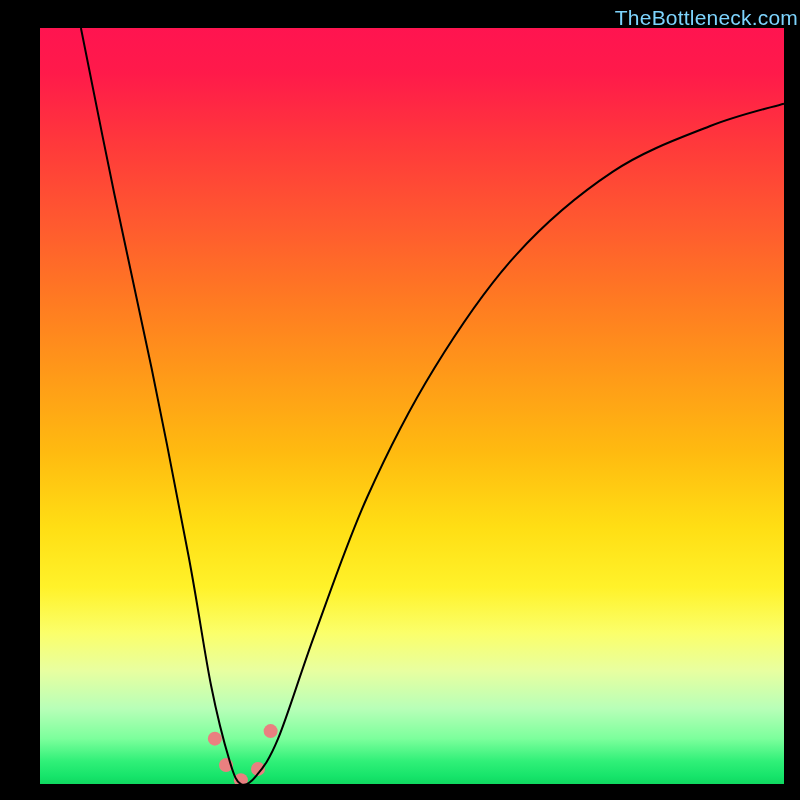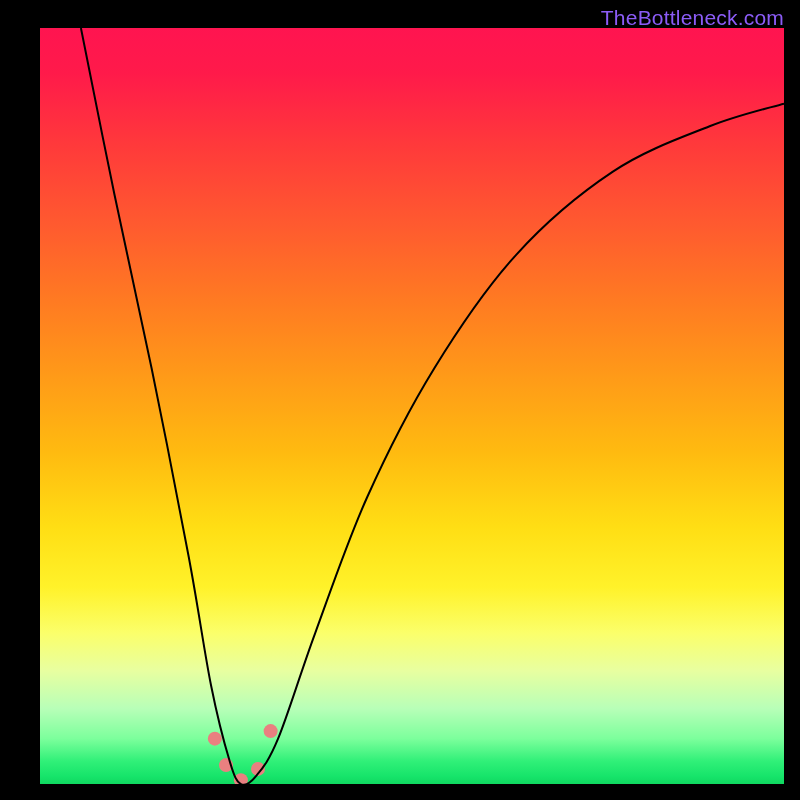--- a/index.html
+++ b/index.html
@@ -39,22 +39,22 @@
       #b8ffb8 90%,
       #7cff9c 94%,
       #30f078 97%,
       #16e46a 99%,
       #10d860 100%
     );
   }
   .watermark {
     position: absolute;
     top: 6px;
-    right: 16px;
-    color: #8b5cf6;
+    right: 2px;
+    color: #7dd3fc;
     font-size: 21px;
     font-weight: 500;
     letter-spacing: 0.2px;
     z-index: 5;
   }
   svg.curve-layer {
     position: absolute;
     left: 0;
     top: 0;
     width: 744px;

